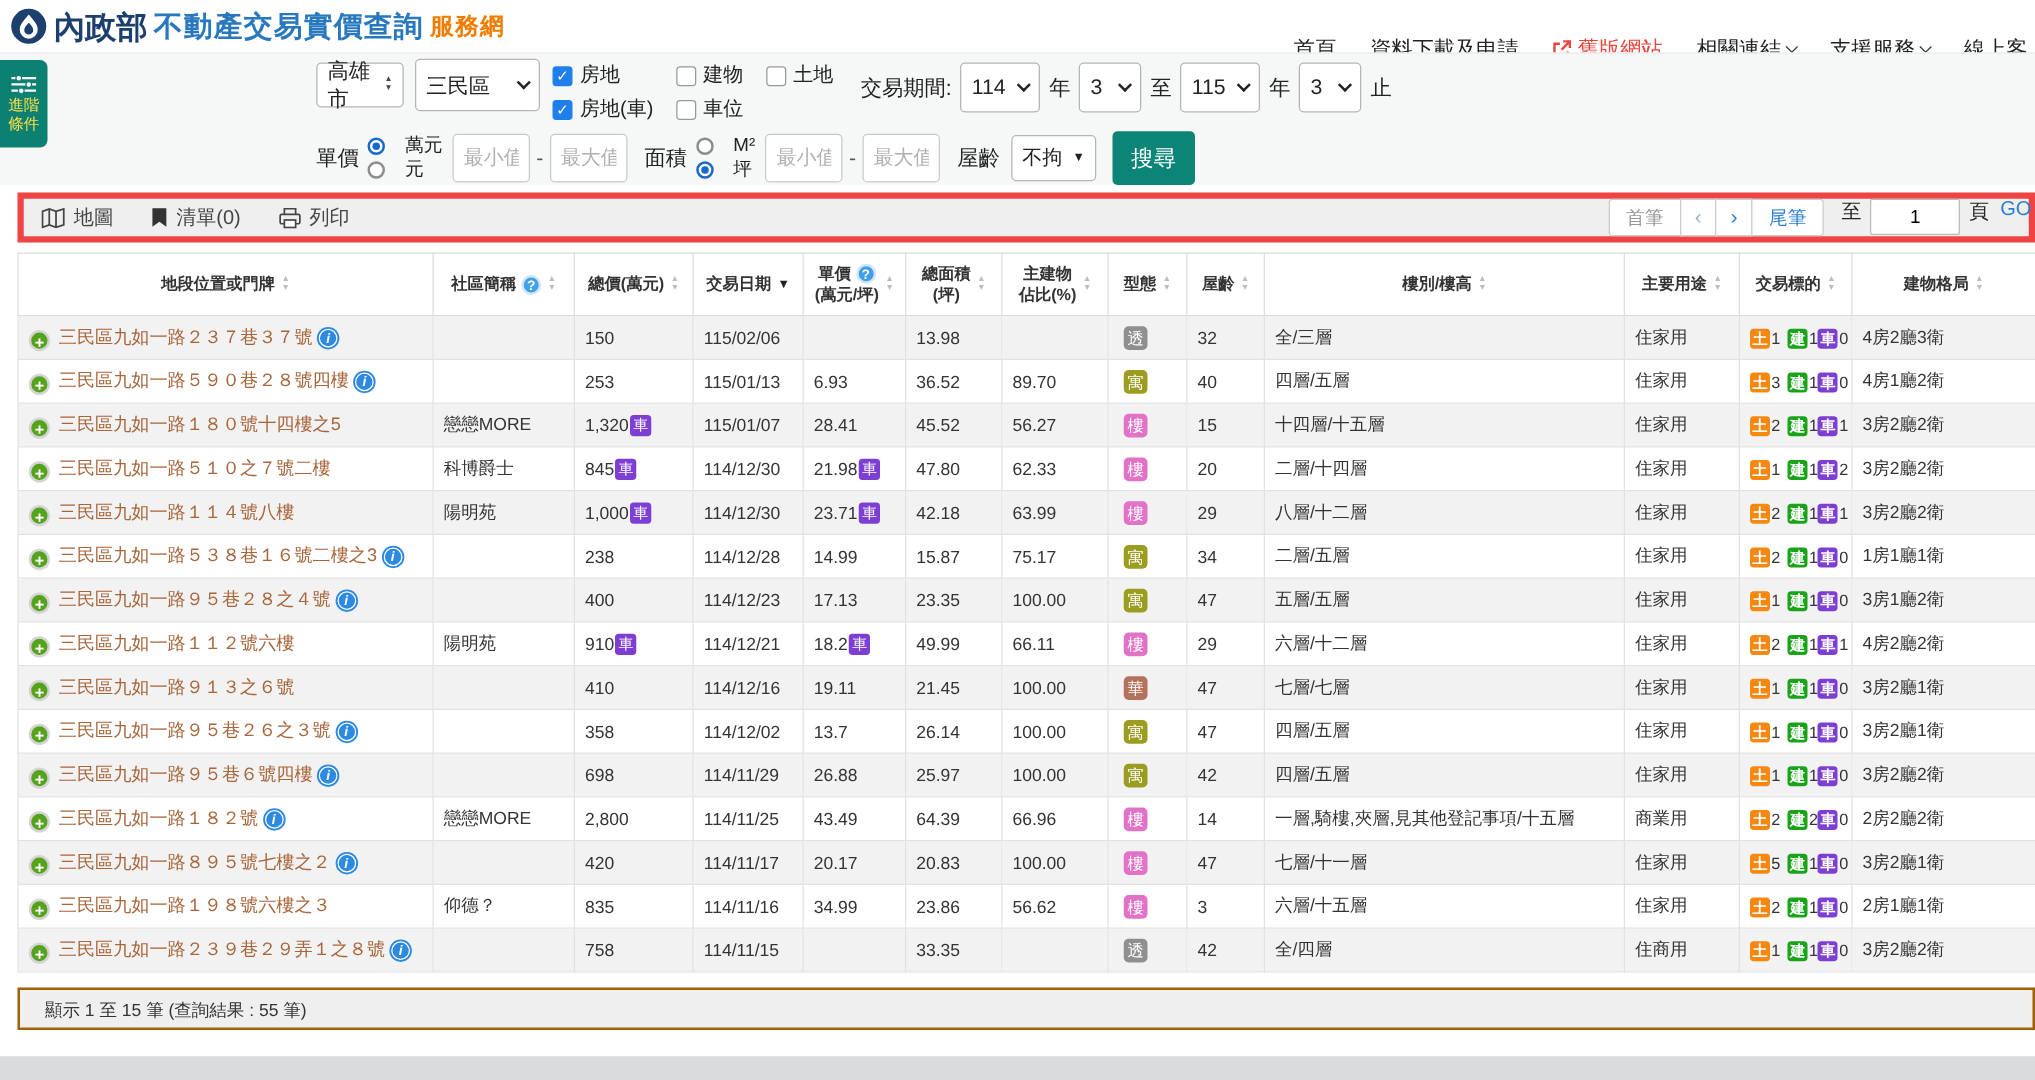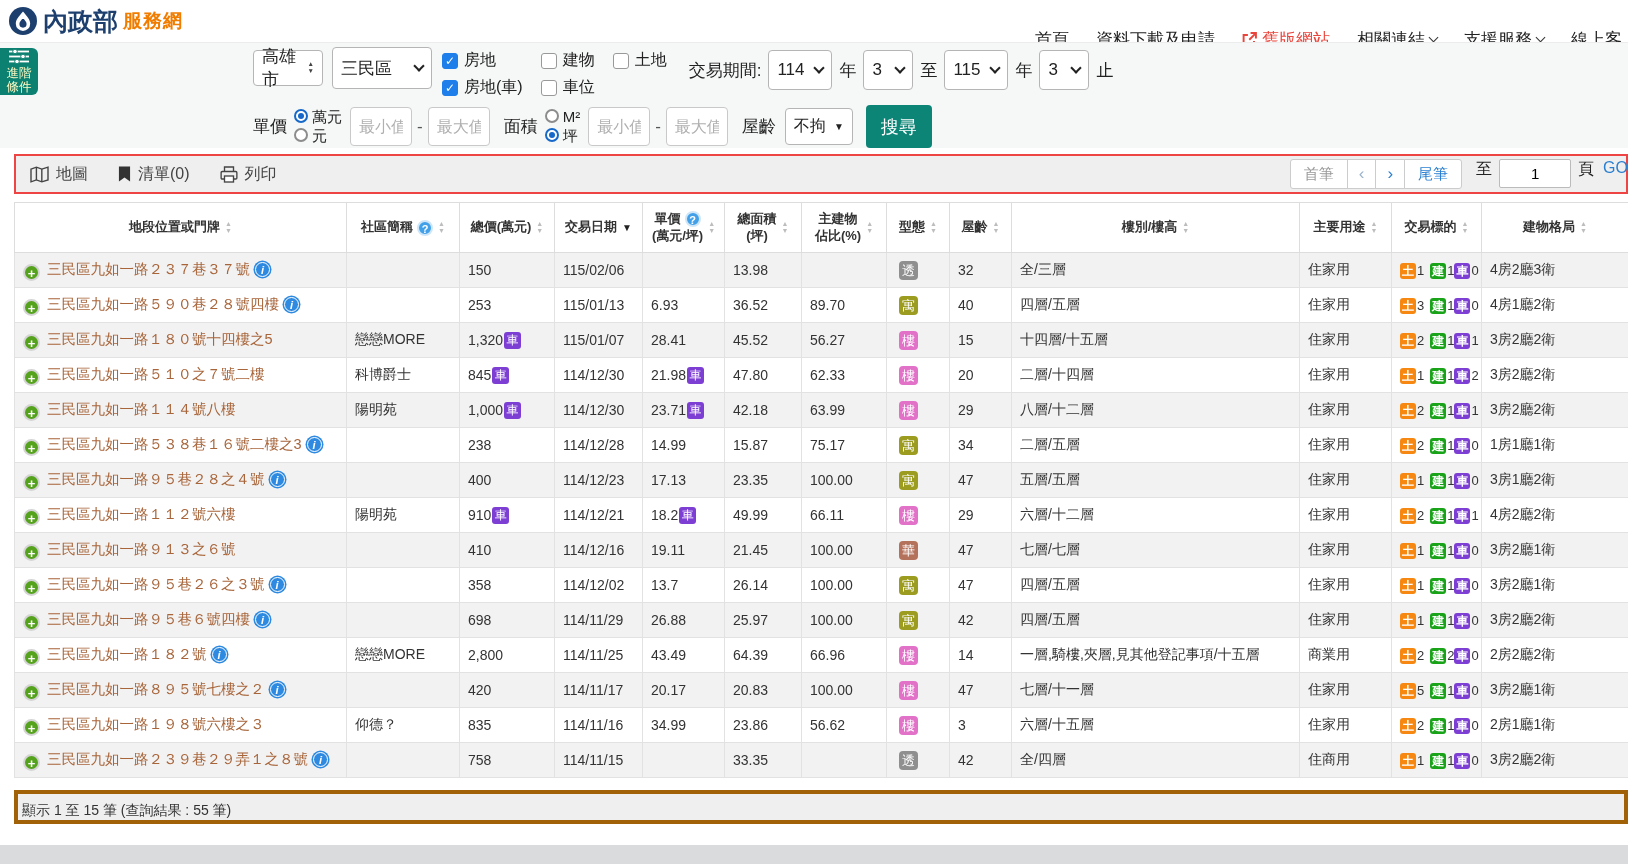--- a/index.html
+++ b/index.html
@@ -12,52 +12,52 @@
   .brand .min { font-size:25px; font-weight:bold; color:#1c3f6e; font-family:"Liberation Serif","DejaVu Serif",serif; }
   .brand .blue { font-size:23px; font-weight:bold; color:#2878be; letter-spacing:1px; }
   .brand .orange { font-size:19px; font-weight:bold; color:#f07d00; letter-spacing:1px; }
   .nav { display:flex; align-items:center; gap:27px; font-size:17px; color:#222; white-space:nowrap; }
   .nav-item { display:flex; align-items:center; gap:5px; cursor:pointer;margin-top:36px; }
   .nav-item.red { color:#e8453c; }
   .nchev { width:7px; height:7px; border-right:1.8px solid #333; border-bottom:1.8px solid #333; transform:rotate(45deg); margin-top:-4px; display:inline-block; }
 
   
   .search-strip { position:relative; height:106px; background:#f6f7f7; border-top:1px solid #ececec; }
-  .adv { position:absolute; left:0; top:5px; width:38px; height:47px; background:#0c8071; border:none; border-radius:0 6px 6px 0; color:#fef9c3; font-size:12.5px; line-height:1.15; display:flex; flex-direction:column; align-items:center; justify-content:center; cursor:pointer; }
+  .adv { position:absolute; left:0; top:5px; width:38px; height:70px; background:#0c8071; border:none; border-radius:0 6px 6px 0; color:#fde047; font-size:12.5px; line-height:1.15; display:flex; flex-direction:column; align-items:center; justify-content:center; cursor:pointer; }
   .form { position:absolute; left:253px; top:4px; }
   .frow { display:flex; align-items:flex-start; }
   .fselect { background:#fff; border:1px solid #b5b5b5; border-radius:4px; display:flex; align-items:center; justify-content:space-between; padding:0 8px; font-size:17px; color:#222; cursor:pointer; }
   .city { width:70px; height:36px; margin-top:3px; }
   .district { width:100px; height:42px; margin-left:9px; margin-right:10px; }
   .spin { display:flex; flex-direction:column; font-size:6.5px; color:#444; line-height:1.05; }
   .chev { width:8px; height:8px; border-right:2.2px solid #222; border-bottom:2.2px solid #222; transform:rotate(45deg); margin-top:-4px; }
   .checks { display:grid; grid-template-columns:auto auto auto; column-gap:18px; row-gap:6px; margin:3px 8px 0 0; font-size:16px; color:#222; }
   .cb-item { display:flex; align-items:center; gap:6px; cursor:pointer; white-space:nowrap; }
   .cb { width:16px; height:16px; border:1px solid #999; border-radius:3px; background:#fff; font-size:12px; line-height:15px; text-align:center; color:#fff; flex:0 0 auto; }
   .cb.on { background:#1f7fea; border-color:#1f7fea; }
   .road { width:200px; height:43px; border:1px solid #c9c9c9; border-radius:4px; font-size:17px; padding:0 12px; color:#333; background:#fff; }
   .period { display:flex; align-items:center; margin-left:14px; font-size:17px; color:#222; gap:7px; margin-top:3px; white-space:nowrap; }
   .ysel { width:64px; height:40px; } .msel { width:50px; height:40px; }
   .frow2 { margin-top:7px; display:flex; align-items:center; font-size:17px; color:#222; }
   .rstack { display:flex; flex-direction:column; gap:3px; margin:0 8px 0 7px; font-size:15px; }
-  .rd-item { display:flex; align-items:flex-start; gap:4px; cursor:pointer; line-height:1.05; }
+  .rd-item { display:flex; align-items:center; gap:16px; cursor:pointer; line-height:1.05; }
   .rd { width:14px; height:14px; border:2px solid #8c8c8c; border-radius:50%; background:#fff; position:relative; flex:0 0 auto; }
   .rd.on { border-color:#1769c9; }
   .rd.on::after { content:""; position:absolute; inset:2px; border-radius:50%; background:#1769c9; }
   .mini { width:62px; height:39px; border:1px solid #c9c9c9; border-radius:4px; font-size:16px; padding:0 8px; color:#333; background:#fff; }
   .mini::placeholder, .road::placeholder { color:#b0b0b0; }
   .dash { margin:0 5px; color:#555; }
   .lab2 { margin-left:14px; }
   .agesel { width:68px; height:37px; margin-left:9px; font-size:16px; }
   .caret-char { font-size:10px; color:#222; margin-left:6px; }
   .search-btn { margin-left:13px; width:66px; height:43px; background:#0c8577; color:#fff; border:none; border-radius:4px; font-size:18px; cursor:pointer; }
 
   
   main { padding:6px 0 0 14px; }
-  .toolbar { width:1614px; height:40px; background:#efefef; border:2px solid #ef4444; display:flex; align-items:center; justify-content:space-between; padding:0 4px 0 14px; }
+  .toolbar { width:1614px; height:40px; background:#efefef; border:5px solid #ef4444; display:flex; align-items:center; justify-content:space-between; padding:0 4px 0 14px; }
   .tools { display:flex; align-items:center; }
   .tool { display:flex; align-items:center; gap:7px; font-size:16px; color:#444; margin-right:30px; cursor:pointer; }
   .pager { display:flex; margin-right:-6px; }
   .pbtn { background:#fff; border:1px solid #ccc; height:30px; padding:0 13px; font-size:15px; display:flex; align-items:center; margin-left:-1px; cursor:pointer; }
   .pbtn.first { color:#999; border-radius:3px 0 0 3px; }
   .pbtn.prev { color:#9bb3cc; font-size:17px; padding:0 11px; }
   .pbtn.next { color:#2a7fd0; font-size:17px; padding:0 11px; }
   .pbtn.last { color:#2a7fd0; border-radius:0 3px 3px 0; }
   .pg-lab { font-size:16px; color:#222; margin-left:14px; }
   .page-input { width:72px; height:29px; border:1px solid #bbb; border-radius:2px; text-align:center; font-size:15px; margin:0 7px; }
@@ -76,38 +76,39 @@
   .addr { color:#a8653a; font-size:14.5px; cursor:pointer; }
   .plus { display:inline-block; width:17px; height:17px; line-height:15px; border-radius:50%; background:#55a31d; color:#fff; font-size:13px; font-weight:bold; text-align:center; border:2px solid #d4d4d4; margin-right:7px; vertical-align:-4px; cursor:pointer; }
   .info { display:inline-block; width:15px; height:15px; line-height:15px; border-radius:50%; background:#2e8ae0; color:#fff; font-size:11px; font-weight:bold; font-style:italic; text-align:center; margin-left:5px; border:1px solid #fff; box-shadow:0 0 0 1.5px #2e8ae0; cursor:pointer; }
   .type-badge { display:inline-block; min-width:19px; height:19px; line-height:19px; border-radius:4px; color:#fff; font-size:13px; text-align:center; }
   .car { display:inline-block; width:17px; height:17px; line-height:17px; background:#7d3fd3; color:#fff; border-radius:3px; font-size:12px; text-align:center; margin-left:1px; vertical-align:1px; }
   .tg { display:inline-flex; align-items:center; }
   .tg.mr { margin-right:6px; }
   .tag { display:inline-block; width:16px; height:16px; line-height:16px; border-radius:3px; color:#fff; font-size:12px; font-weight:bold; text-align:center; }
   .cnt { font-size:13px; color:#333; margin-left:1px; }
   .td-type { text-align:left; padding-left:12px; }
-  .foot { width:1614px; height:34px; background:#efefef; border:4px solid #a16207; line-height:32px; padding-left:4px; font-size:14px; color:#333; margin-top:12px; }
+  .foot { width:1614px; height:34px; background:#efefef; border:2px solid #a16207; line-height:32px; padding-left:20px; font-size:14px; color:#333; margin-top:12px; }
   .bottom-band { position:absolute; left:0; bottom:0; width:100%; height:19px; background:#d9dbdc; }
 </style>
 </head>
 <body>
 
 <div class="page">
 
   <header class="top">
     <div class="brand">
       <span style="display:inline-flex;">
         <svg width="30" height="30" viewBox="0 0 30 30">
             <circle cx="15" cy="15" r="14" fill="#1c3f6e"></circle>
             <path d="M15 5.5c-4.2 5-7.2 8-7.2 12.2a7.2 7.2 0 0 0 14.4 0c0-4.2-3-7.2-7.2-12.2z" fill="#fff"></path>
             <path d="M15 12c-2.1 2.5-3.6 4-3.6 6.1a3.6 3.6 0 0 0 7.2 0c0-2.1-1.5-3.6-3.6-6.1z" fill="#1c3f6e"></path>
           </svg>
       </span>
       <span class="min">內政部</span>
+      <span class="blue">不動產交易實價查詢</span>
       <span class="orange">服務網</span>
     </div>
     <nav class="nav" id="main-nav">
         <span class="nav-item">
           <span>首頁</span>
         </span>
         <span class="nav-item">
           <span>資料下載及申請</span>
         </span>
         <span class="nav-item red">

